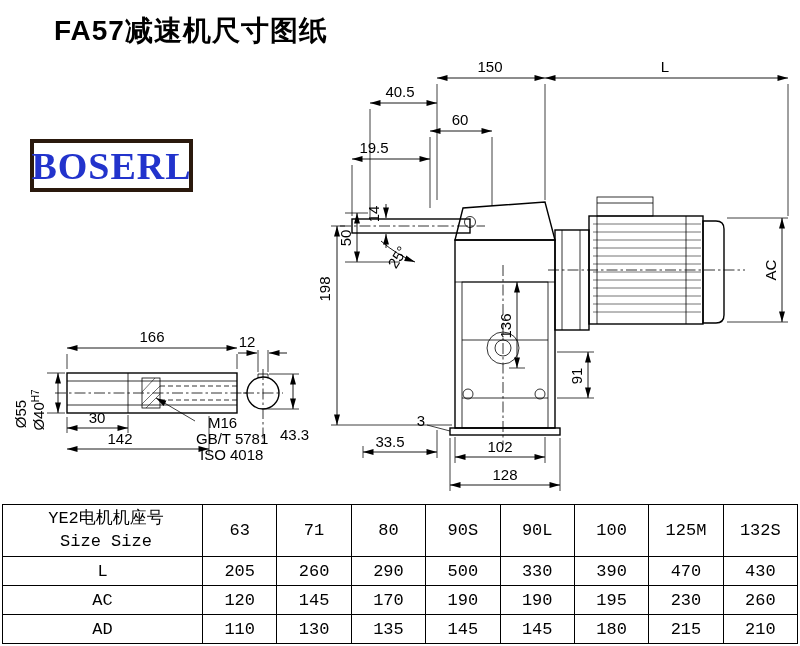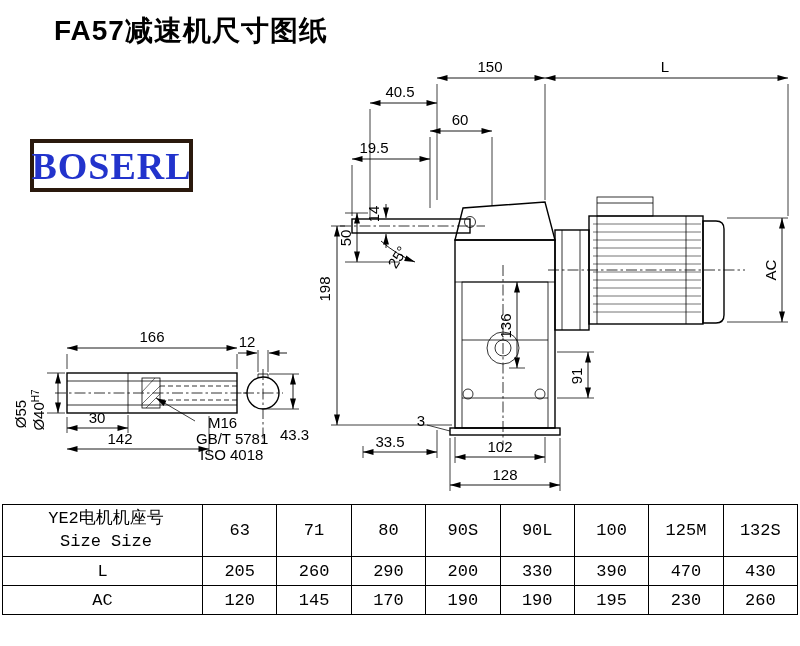--- a/index.html
+++ b/index.html
@@ -283,33 +283,44 @@
         <th>90L</th>
         <th>100</th>
         <th>125M</th>
         <th>132S</th>
       </tr>
       <tr class="row">
         <td>L</td>
         <td>205</td>
         <td>260</td>
         <td>290</td>
-        <td>200</td>
+        <td>500</td>
         <td>330</td>
         <td>390</td>
         <td>470</td>
         <td>430</td>
       </tr>
       <tr class="row">
         <td>AC</td>
         <td>120</td>
         <td>145</td>
         <td>170</td>
         <td>190</td>
         <td>190</td>
         <td>195</td>
         <td>230</td>
         <td>260</td>
       </tr>
+      <tr class="row">
+        <td>AD</td>
+        <td>110</td>
+        <td>130</td>
+        <td>135</td>
+        <td>145</td>
+        <td>145</td>
+        <td>180</td>
+        <td>215</td>
+        <td>210</td>
+      </tr>
     </tbody>
   </table>
 
 </div>
 
 </body></html>

